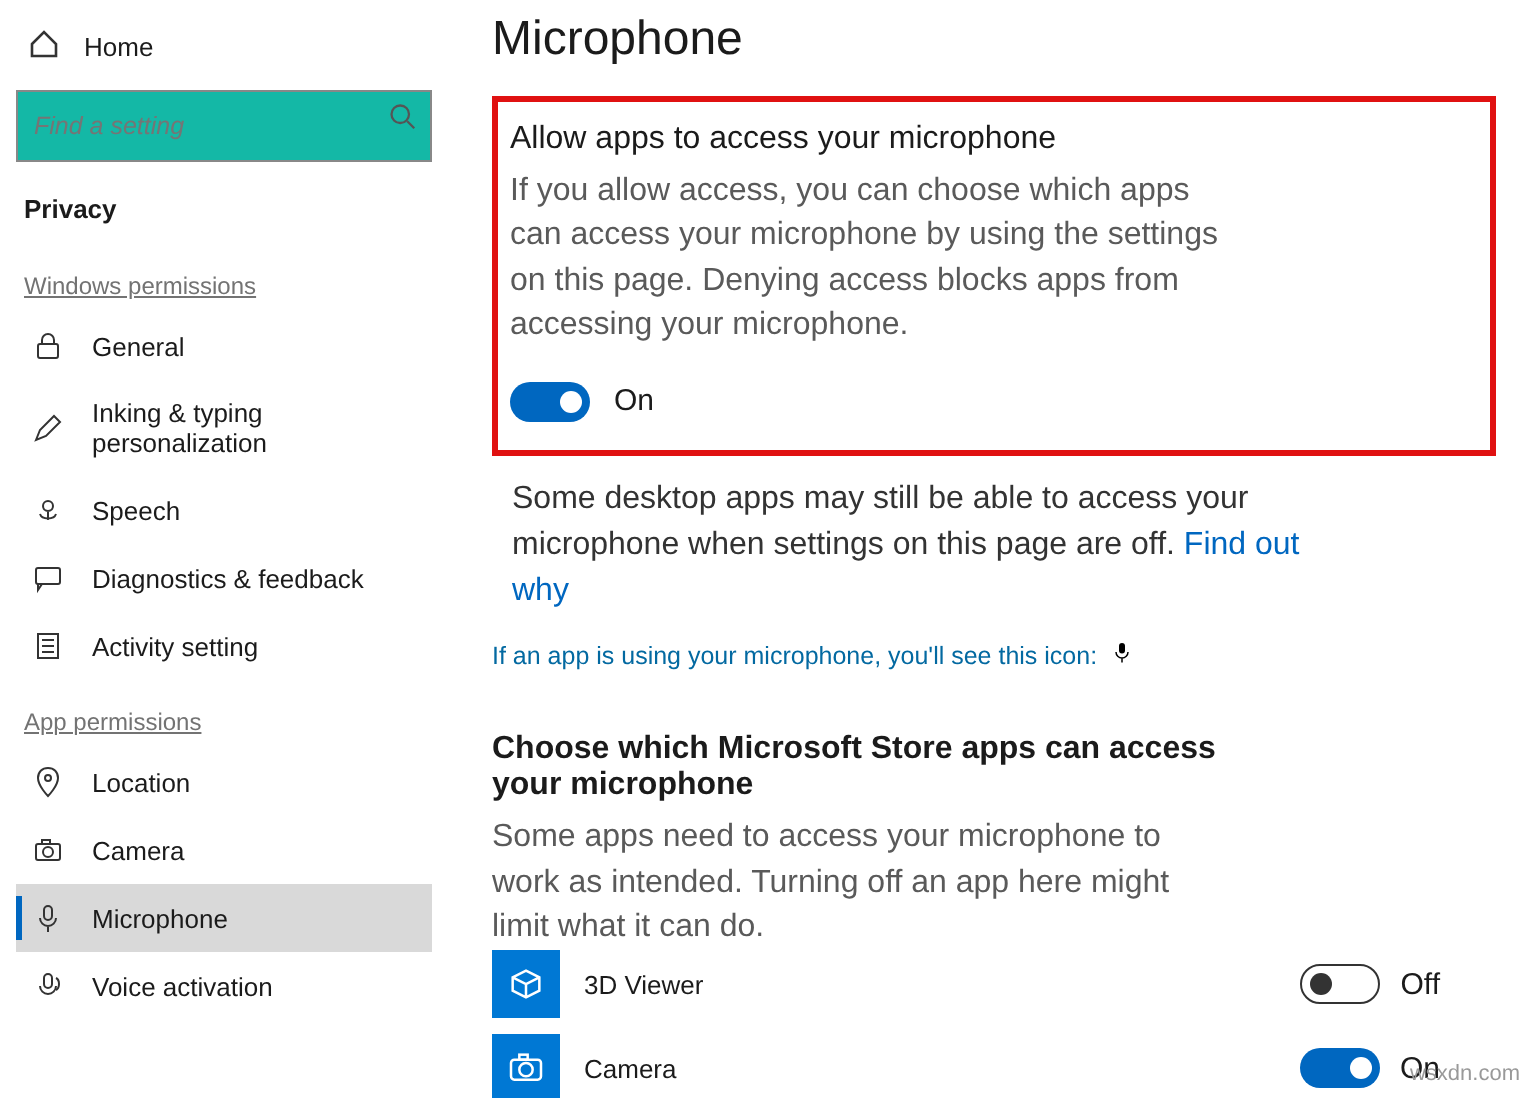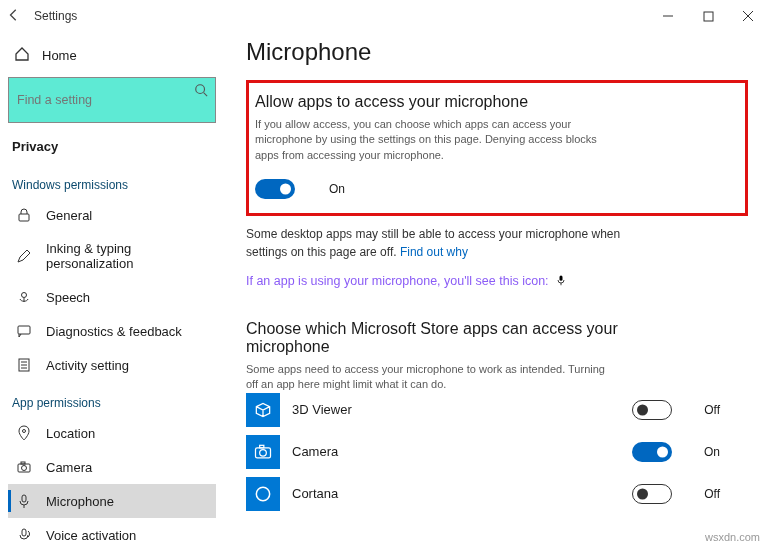--- a/index.html
+++ b/index.html
@@ -14,90 +14,64 @@
     .titlebar .controls > div { width: 40px; height: 32px; display: flex; align-items: center; justify-content: center; color: #333; }
 
     
     .body { display: flex; flex: 1; min-height: 0; }
 
     
     .left { width: 224px; padding: 8px 8px 8px 8px; display: flex; flex-direction: column; }
     .left .home { display: flex; align-items: center; gap: 12px; padding: 6px 6px; margin-bottom: 6px; }
     .left .home span.icon { width: 16px; text-align: center; color: #444; }
     .search { position: relative; margin-bottom: 12px; }
-    .search input { width: 100%; height: 46px; border: 1px solid #888; padding: 0 30px 0 8px; font-size: 12.5px; background: #5eead4; color: #333; }
+    .search input { width: 100%; height: 36px; border: 1px solid #888; padding: 0 30px 0 8px; font-size: 12.5px; background: #14b8a6; color: #333; font-style: italic; }
     .search .sicon { position: absolute; right: 8px; top: 6px; color: #555; }
     .cat { font-weight: 600; font-size: 13px; padding: 4px 4px 10px 4px; }
-    .section-h { color: #0c4a6e; font-size: 12px; padding: 14px 4px 6px 4px; }
+    .section-h { color: #737373; font-size: 12px; padding: 14px 4px 6px 4px; text-decoration: underline; }
     .navlist { display: flex; flex-direction: column; }
     .navitem { display: flex; align-items: center; gap: 14px; padding: 9px 8px; position: relative; }
     .navitem.selected { background: #d9d9d9; }
     .navitem.selected::before { content: ""; position: absolute; left: 0; top: 6px; bottom: 6px; width: 3px; background: #0067c0; }
     .navitem .nicon { width: 16px; height: 16px; display: inline-flex; align-items: center; justify-content: center; color: #333; }
     .navitem .nicon svg { width: 16px; height: 16px; }
     .navlabel { font-size: 13px; color: #1b1b1b; }
 
     
     .right { flex: 1; padding: 6px 20px 12px 22px; overflow-y: auto; }
     .page-title { font-size: 24px; font-weight: 400; margin-bottom: 14px; }
     .box-highlight { border: 3px solid #e01111; padding: 10px 14px 14px 6px; margin-bottom: 10px; }
     .subhead { font-size: 16px; font-weight: 400; margin-bottom: 6px; }
-    .desc { font-size: 11px; color: #5a5a5a; line-height: 1.4; max-width: 360px; }
+    .desc { font-size: 16px; color: #5a5a5a; line-height: 1.4; max-width: 360px; }
     .toggle-row { display: flex; align-items: center; gap: 12px; margin-top: 16px; }
     .toggle { width: 40px; height: 20px; border-radius: 10px; position: relative; }
     .toggle.on { background: #0067c0; }
     .toggle.off { background: #fff; border: 1.5px solid #333; }
     .toggle .knob { position: absolute; width: 11px; height: 11px; border-radius: 50%; top: 50%; transform: translateY(-50%); }
     .toggle.on .knob { background: #fff; right: 4px; }
     .toggle.off .knob { background: #333; left: 4px; }
-    .toggle-label { font-size: 12px; margin-left: 22px; }
-    .note { font-size: 12px; color: #333; max-width: 410px; line-height: 1.45; margin-bottom: 12px; }
+    .toggle-label { font-size: 15px; }
+    .note { font-size: 16px; color: #333; max-width: 410px; line-height: 1.45; margin-bottom: 12px; margin-left: 10px; }
     .note a { color: #0067c0; text-decoration: none; }
-    .icon-note { font-size: 12.5px; color: #8b5cf6; display: flex; align-items: center; gap: 6px; margin-bottom: 30px; }
-    .subhead2 { font-size: 16px; font-weight: 400; max-width: 380px; margin-bottom: 6px; }
+    .icon-note { font-size: 12.5px; color: #0369a1; display: flex; align-items: center; gap: 6px; margin-bottom: 30px; }
+    .subhead2 { font-size: 16px; font-weight: 700; max-width: 380px; margin-bottom: 6px; }
     .sort-row { font-size: 12px; color: #333; margin: 14px 0 10px 0; }
     .sort-row .arrow { margin-left: 4px; color: #666; }
     .applist { display: flex; flex-direction: column; gap: 8px; }
     .appitem { display: flex; align-items: center; }
     .appicon { width: 34px; height: 34px; background: #0078d4; display: flex; align-items: center; justify-content: center; color: #fff; }
     .appicon svg { width: 20px; height: 20px; }
     .appname { margin-left: 12px; font-size: 13px; flex: 1; }
     .apptoggle { display: flex; align-items: center; gap: 10px; padding-right: 28px; justify-content: center; }
     .watermark { position: fixed; right: 8px; bottom: 6px; font-size: 11px; color: #999; }
   </style>
 </head>
 <body>
 
 <div class="window">
-  <div class="titlebar">
-    <div class="back">
-      <svg width="14" height="14" viewBox="0 0 16 16">
-          <path d="M10 2 4 8l6 6" stroke="#444" stroke-width="1.5" fill="none"></path>
-        </svg>
-    </div>
-    <div class="title">Settings</div>
-    <div class="controls">
-      <div>
-          <svg width="12" height="12">
-            <line x1="1" y1="6" x2="11" y2="6" stroke="#333"></line>
-          </svg>
-        </div>
-      <div>
-          <svg width="11" height="11">
-            <rect x="1" y="1" width="9" height="9" stroke="#333" fill="none"></rect>
-          </svg>
-        </div>
-      <div>
-          <svg width="12" height="12">
-            <line x1="1" y1="1" x2="11" y2="11" stroke="#333"></line>
-            <line x1="11" y1="1" x2="1" y2="11" stroke="#333"></line>
-          </svg>
-        </div>
-    </div>
-  </div>
 
   <div class="body">
     <div class="left">
       <div class="home">
         <span class="icon">
           <svg width="16" height="16" viewBox="0 0 16 16">
               <path d="M2 8 8 2l6 6v6H2z" stroke="#333" fill="none" stroke-width="1.3"></path>
             </svg>
         </span>
         <span>Home</span>

